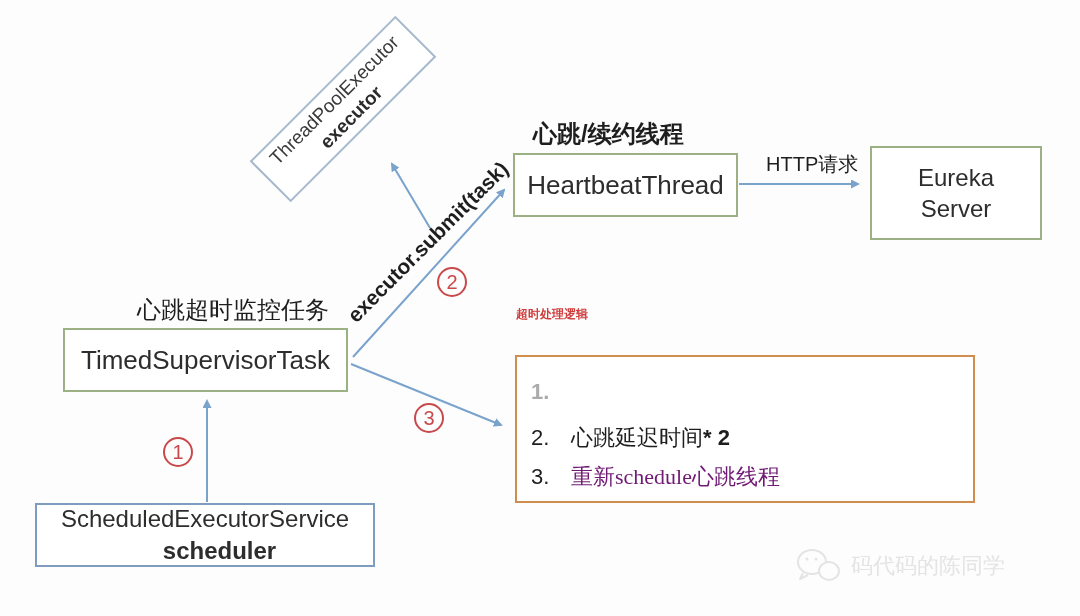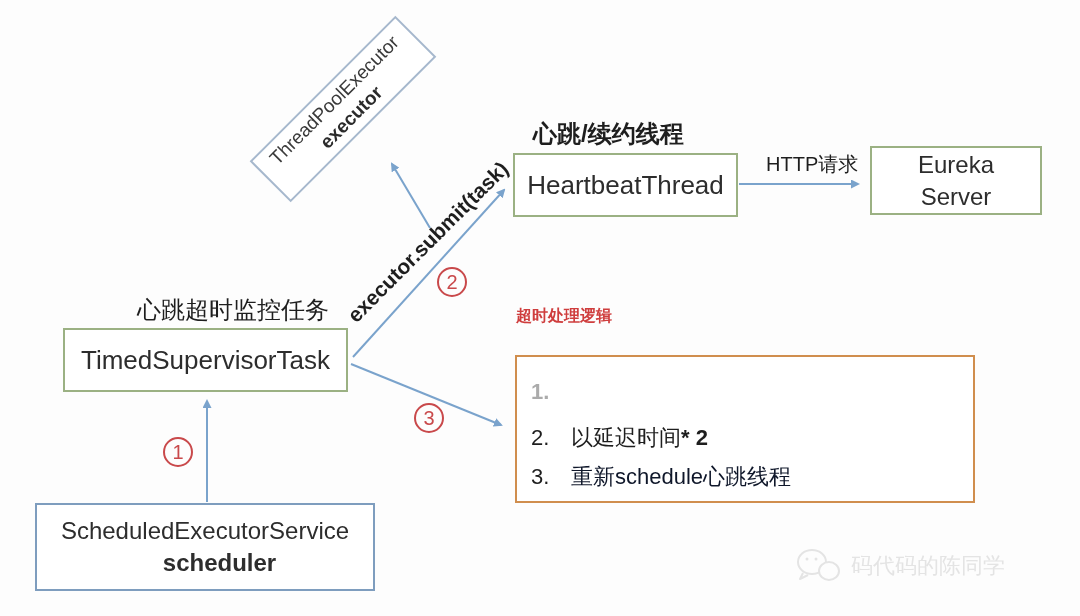--- a/index.html
+++ b/index.html
@@ -14,46 +14,46 @@
   }
   .green-border  { border:2px solid #9bb183; }
   .blue-border   { border:2px solid #7e9dbe; }
   .steel-border  { border:2px solid #a6b8cd; }
   .orange-border { border:2px solid #d08e4e; }
 
   .tpe-box { left:240px; top:80px; width:206px; height:58px; transform:rotate(-45deg); font-size:19px; line-height:1.25; color:#3a3a3a; }
   .tpe-box .b2 { font-weight:bold; color:#2b2b2b; }
 
   .hb-box    { left:513px; top:153px; width:225px; height:64px; font-size:26px; }
-  .eu-box    { left:870px; top:146px; width:172px; height:69px; font-size:24px; line-height:1.3; }
+  .eu-box    { left:870px; top:146px; width:172px; height:94px; font-size:24px; line-height:1.3; }
   .ts-box    { left:63px;  top:328px; width:285px; height:64px; font-size:26px;align-items:center; }
-  .sch-box   { left:35px;  top:503px; width:340px; height:88px; font-size:24px; line-height:1.35; }
+  .sch-box   { left:35px;  top:503px; width:340px; height:64px; font-size:24px; line-height:1.35; }
   .sch-box .b2 { font-weight:bold;margin-left:29px; }
 
   .caption { position:absolute; font-size:24px; color:#1e1e1e; white-space:nowrap; }
   .caption.bold { font-weight:bold; }
   .hb-caption { left:533px; top:118px; }
   .ts-caption { left:113px; top:294px;margin-left:24px; }
   .http-label { left:766px; top:151px; font-weight:normal; font-size:20px; }
 
   .submit-label {
     position:absolute; left:317px; top:230px; width:222px; text-align:center;
     transform:rotate(-45deg); font-weight:bold; font-size:21px; color:#1e1e1e; white-space:nowrap;
   }
 
-  .timeout-title { position:absolute; left:516px; top:306px; font-weight:bold; font-size:16px; color:#cf3e3e; }
+  .timeout-title { position:absolute; left:516px; top:306px; font-weight:bold; font-size:12px; color:#cf3e3e; }
 
   .logic-box { position:absolute; left:515px; top:355px; width:460px; height:148px; background:#fff; box-sizing:border-box; }
   .logic-row { position:absolute; left:0; width:100%; height:30px; display:flex; align-items:center; font-size:22px; }
   .logic-row .num { width:40px; padding-left:14px; box-sizing:content-box; flex:0 0 auto; }
   .row-1 { top:20px;  color:#ababab; font-weight:bold; }
   .row-2 { top:66px;  color:#1e1e1e; }
   .row-3 { top:105px; color:#1e1e1e; }
   .txt-bold { font-weight:bold; }
-  .txt-red  { color:#0f172a; }
+  .txt-red  { color:#701a75;font-family:Liberation Serif, serif; }
 
   .step-badge {
     position:absolute; width:30px; height:30px; border:2px solid #c9494b; border-radius:50%;
     color:#c9494b; display:flex; align-items:center; justify-content:center;
     font-size:20px; box-sizing:border-box; background:transparent;
   }
   .step-1 { left:163px; top:437px; }
   .step-2 { left:437px; top:267px; }
   .step-3 { left:414px; top:403px; }
 
@@ -106,21 +106,21 @@
   <div class="step-badge step-2">2</div>
   <div class="step-badge step-3">3</div>
 
   <div class="timeout-title">超时处理逻辑</div>
   <div class="logic-box orange-border">
     <div class="logic-row row-1">
       <span class="num">1.</span>
     </div>
     <div class="logic-row row-2">
       <span class="num">2.</span>
-      <span>以延迟时间 </span>
+      <span>心跳延迟时间 </span>
       <span class="txt-bold">* 2</span>
     </div>
     <div class="logic-row row-3">
       <span class="num">3.</span>
       <span class="txt-red">重新schedule心跳线程</span>
     </div>
   </div>
 
   <div class="box blue-border sch-box">
     <div class="b1">ScheduledExecutorService</div>

